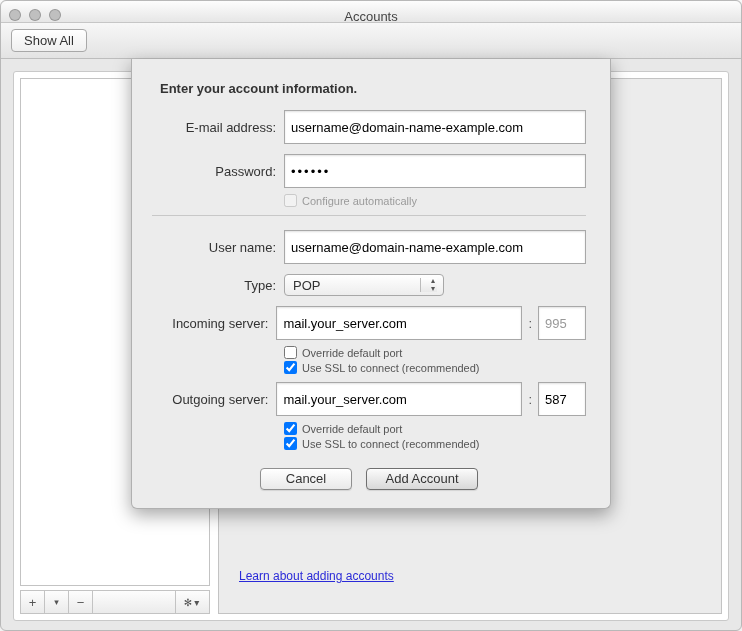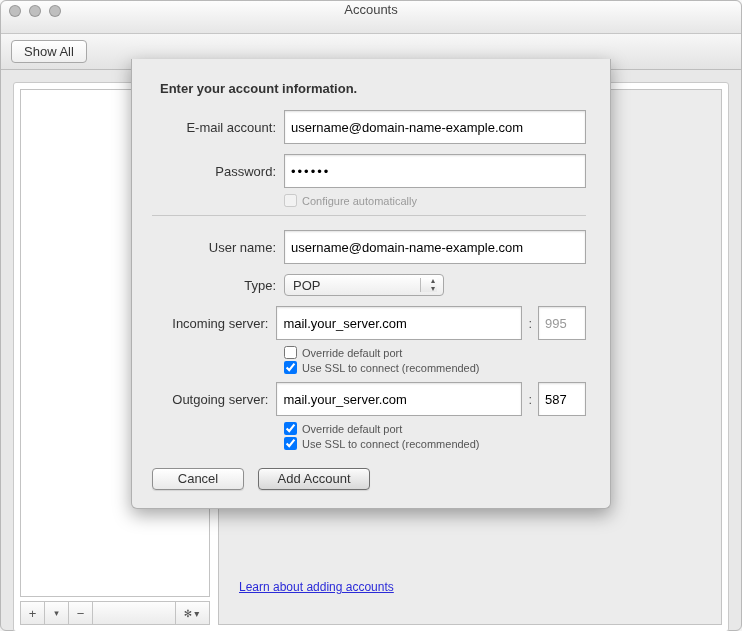--- a/index.html
+++ b/index.html
@@ -21,22 +21,22 @@
     border-radius: 6px;
     position: relative;
     box-shadow: 0 2px 8px rgba(0,0,0,0.15);
   }
   .titlebar {
     height: 22px;
     background: linear-gradient(#fdfdfd, #e6e6e6);
     border-bottom: 1px solid #c6c6c6;
     border-radius: 6px 6px 0 0;
     display: flex;
-    align-items: flex-end;
-    padding: 16px 8px;
+    align-items: flex-start;
+    padding: 8px 8px;
     position: relative;
   }
   .traffic {
     display: flex;
     gap: 8px;
     position: absolute;
     left: 8px;
   }
   .dot { width: 12px; height: 12px; border-radius: 50%; border:1px solid rgba(0,0,0,0.2); background:#bfbfbf; }
   .title-text {
@@ -222,21 +222,21 @@
     border:none;
     border-top:1px solid #c8c8c8;
     margin: 8px 0 14px 0;
   }
   .focus-ring {
     box-shadow: 0 0 0 3px rgba(94,158,215,0.9);
     border-radius:2px;
   }
   .sheet-actions {
     display:flex;
-    justify-content:flex-start;
+    justify-content:center;
     gap:14px;
     margin-top:18px;
   }
   .mac-btn {
     min-width:92px;
     height:22px;
     border:1px solid #8f8f8f;
     border-radius:4px;
     background: linear-gradient(#ffffff,#e9e9e9);
     font-size:13px;
@@ -281,21 +281,21 @@
       <div class="main-col">
         <a class="link-line">Learn about adding accounts</a>
       </div>
     </div>
   </div>
 
   <div class="sheet">
     <h3>Enter your account information.</h3>
 
     <div class="row">
-      <label>E-mail account:</label>
+      <label>E-mail address:</label>
       <input type="text" value="username@domain-name-example.com" style="">
     </div>
 
     <div class="row">
       <label>Password:</label>
       <input type="text" style="letter-spacing: 2px;" value="••••••">
     </div>
 
     <div class="sub disabled">
       <input type="checkbox" disabled="" style="">

